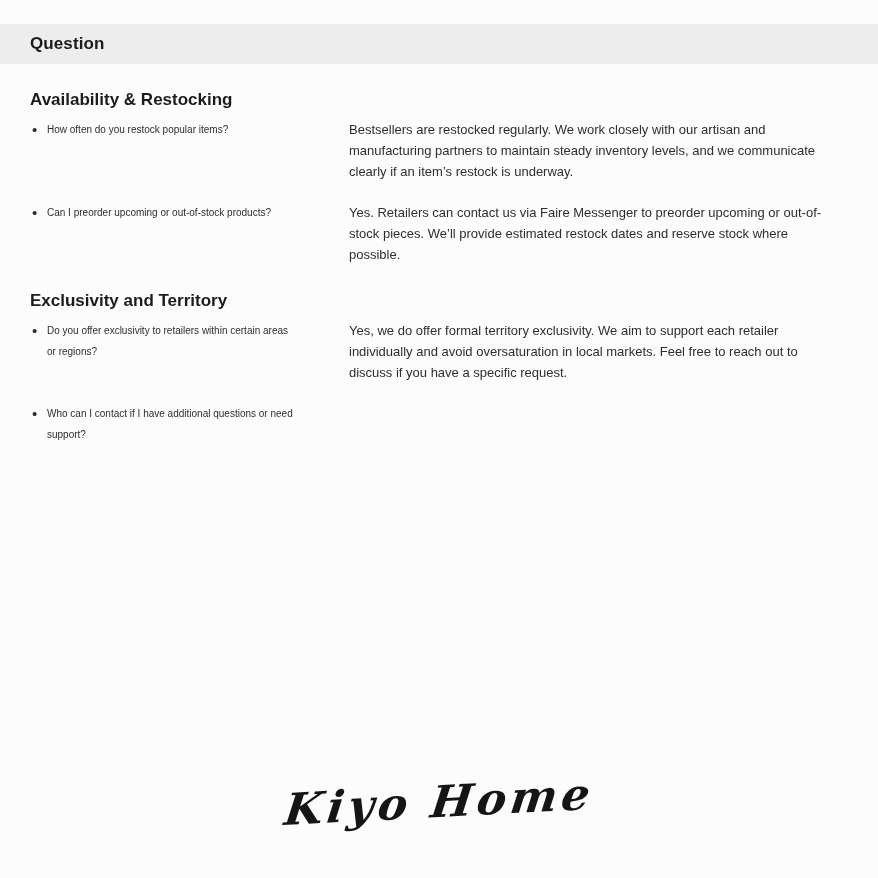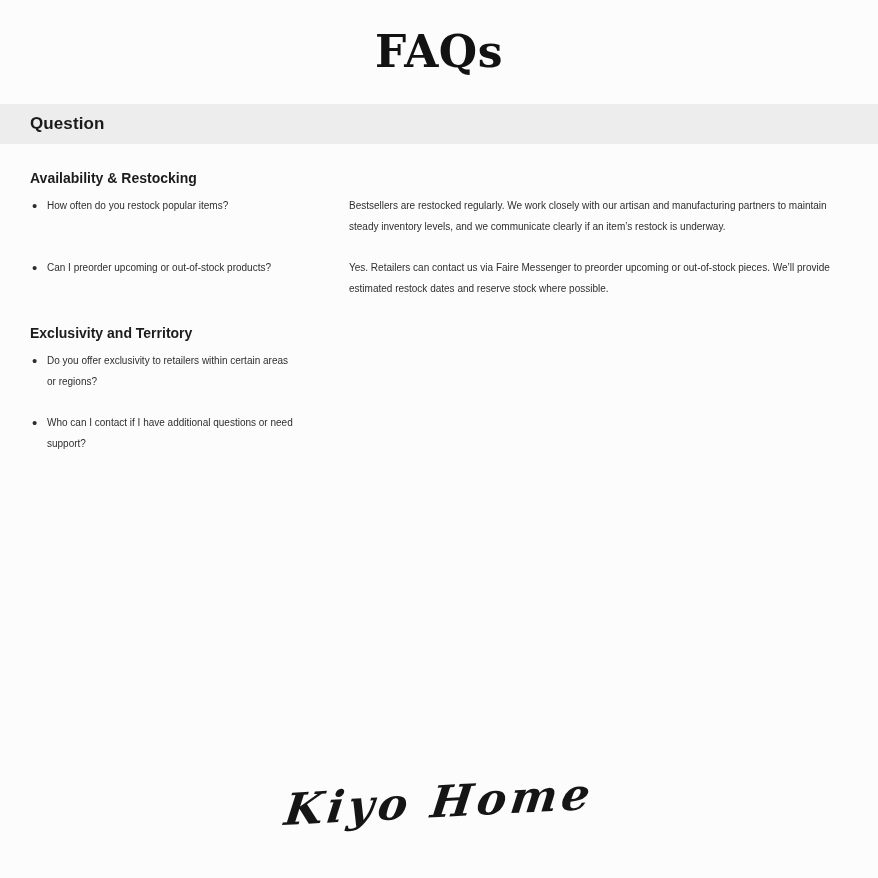--- a/index.html
+++ b/index.html
@@ -39,21 +39,21 @@
     font-weight: 700;
     color: #1b1b1b;
     letter-spacing: 0.1px;
   }
 
   
   .content { padding-left: 30px; }
   .section-heading {
     margin-top: 26px;
     margin-bottom: 9px;
-    font-size: 14px;
+    font-size: 17px;
     font-weight: 700;
     color: #1c1c1c;
   }
   .qa-row {
     display: grid;
     grid-template-columns: 319px 1fr;
     margin-bottom: 20px;
   }
   .q-cell {
     display: flex;
@@ -68,21 +68,21 @@
     color: #2e2e2e;
   }
   .q-text {
     max-width: 250px;
     font-size: 10px;
     line-height: 21px;
     color: #2e2e2e;
   }
   .a-cell {
     max-width: 492px;
-    font-size: 10px;
+    font-size: 13px;
     line-height: 21px;
     color: #2e2e2e;
   }
 
   
   .signature-wrap {
     position: absolute;
     left: 0;
     top: 752px;
     width: 878px;
@@ -97,21 +97,20 @@
     letter-spacing: 4px;
     color: #151515;
     transform: skewX(-10deg) rotate(-3deg);
   }
 </style>
 </head>
 <body>
 
 <div class="page">
 
-  <h1 class="title">FAQs</h1>
 
   <div class="band">
     <div class="hdr">Question</div>
   </div>
 
   <div class="content">
 
     <div class="section-heading">Availability &amp; Restocking</div>
 
     <div class="qa-row">
@@ -130,20 +129,21 @@
       <div class="a-cell">Yes. Retailers can contact us via Faire Messenger to preorder upcoming or out-of-stock pieces. We’ll provide estimated restock dates and reserve stock where possible.</div>
     </div>
 
     <div class="section-heading">Exclusivity and Territory</div>
 
     <div class="qa-row">
       <div class="q-cell">
         <span class="bullet-glyph">•</span>
         <span class="q-text">Do you offer exclusivity to retailers within certain areas or regions?</span>
       </div>
+      <div class="a-cell">Yes, we do offer formal territory exclusivity. We aim to support each retailer individually and avoid oversaturation in local markets. Feel free to reach out to discuss if you have a specific request.</div>
     </div>
 
 
     <div class="qa-row">
       <div class="q-cell">
         <span class="bullet-glyph">•</span>
         <span class="q-text">Who can I contact if I have additional questions or need support?</span>
       </div>
     </div>
 

